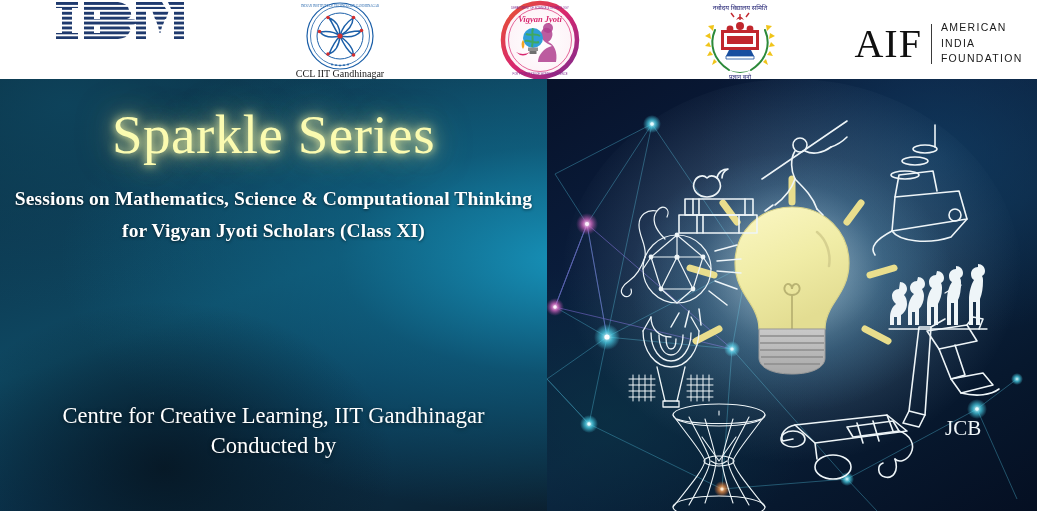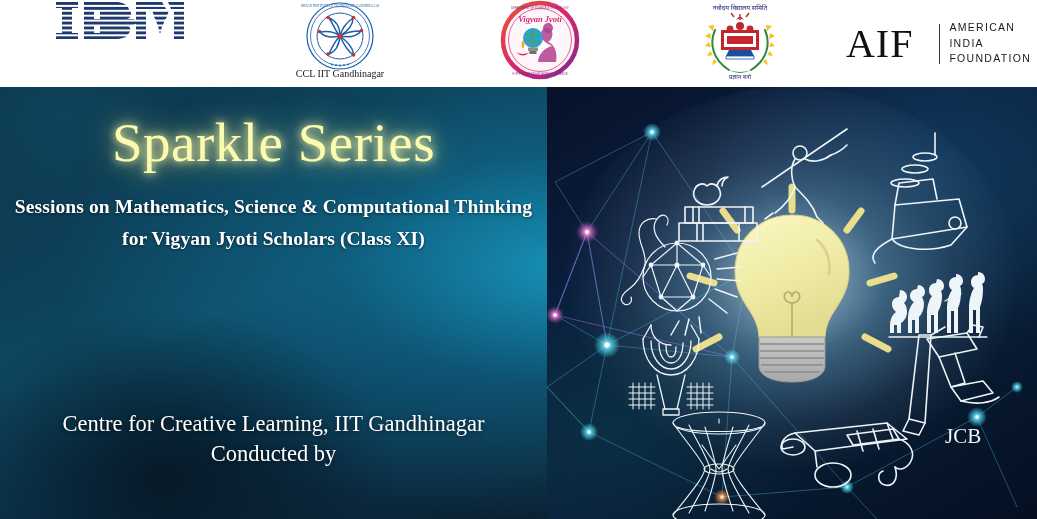--- a/index.html
+++ b/index.html
@@ -26,29 +26,29 @@
   .seal-caption{
     position:absolute;left:50%;transform:translateX(-50%);
     white-space:nowrap;font-family:"Liberation Serif",serif;
     color:#1a1a1a;
   }
 
   
   .aif{display:flex;align-items:center;gap:9px;}
   .aif-mark{
     font-family:"Liberation Serif",serif;font-size:40px;letter-spacing:1px;
-    color:#101010;line-height:1;padding-right:26px;border-right:1.5px solid #3a3a3a;
+    color:#101010;line-height:1;padding-right:9px;border-right:1.5px solid #3a3a3a;
   }
   .aif-lines{
     font-family:"Liberation Sans",sans-serif;font-size:10.5px;letter-spacing:1.3px;
     color:#1a1a1a;line-height:1.52;
   }
 
   
-  #body-area{position:absolute;left:0;top:87px;width:1037px;height:312px;}
+  #body-area{position:absolute;left:0;top:79px;width:1037px;height:312px;}
 
   
   #left-panel{
     position:absolute;left:0;top:0;width:547px;height:432px;overflow:hidden;
     background:
       radial-gradient(ellipse 150% 95% at 104% 42%, rgba(23,150,190,.95) 0%, rgba(16,110,145,.55) 28%, rgba(10,60,85,0) 62%),
       radial-gradient(ellipse 85% 70% at 12% 6%, rgba(14,70,95,.85) 0%, rgba(9,40,58,0) 68%),
       linear-gradient(160deg,#0a2a3c 0%, #0d3a52 26%, #0e4963 48%, #0b3550 70%, #0b1f2f 100%);
   }
   #left-panel:after{

